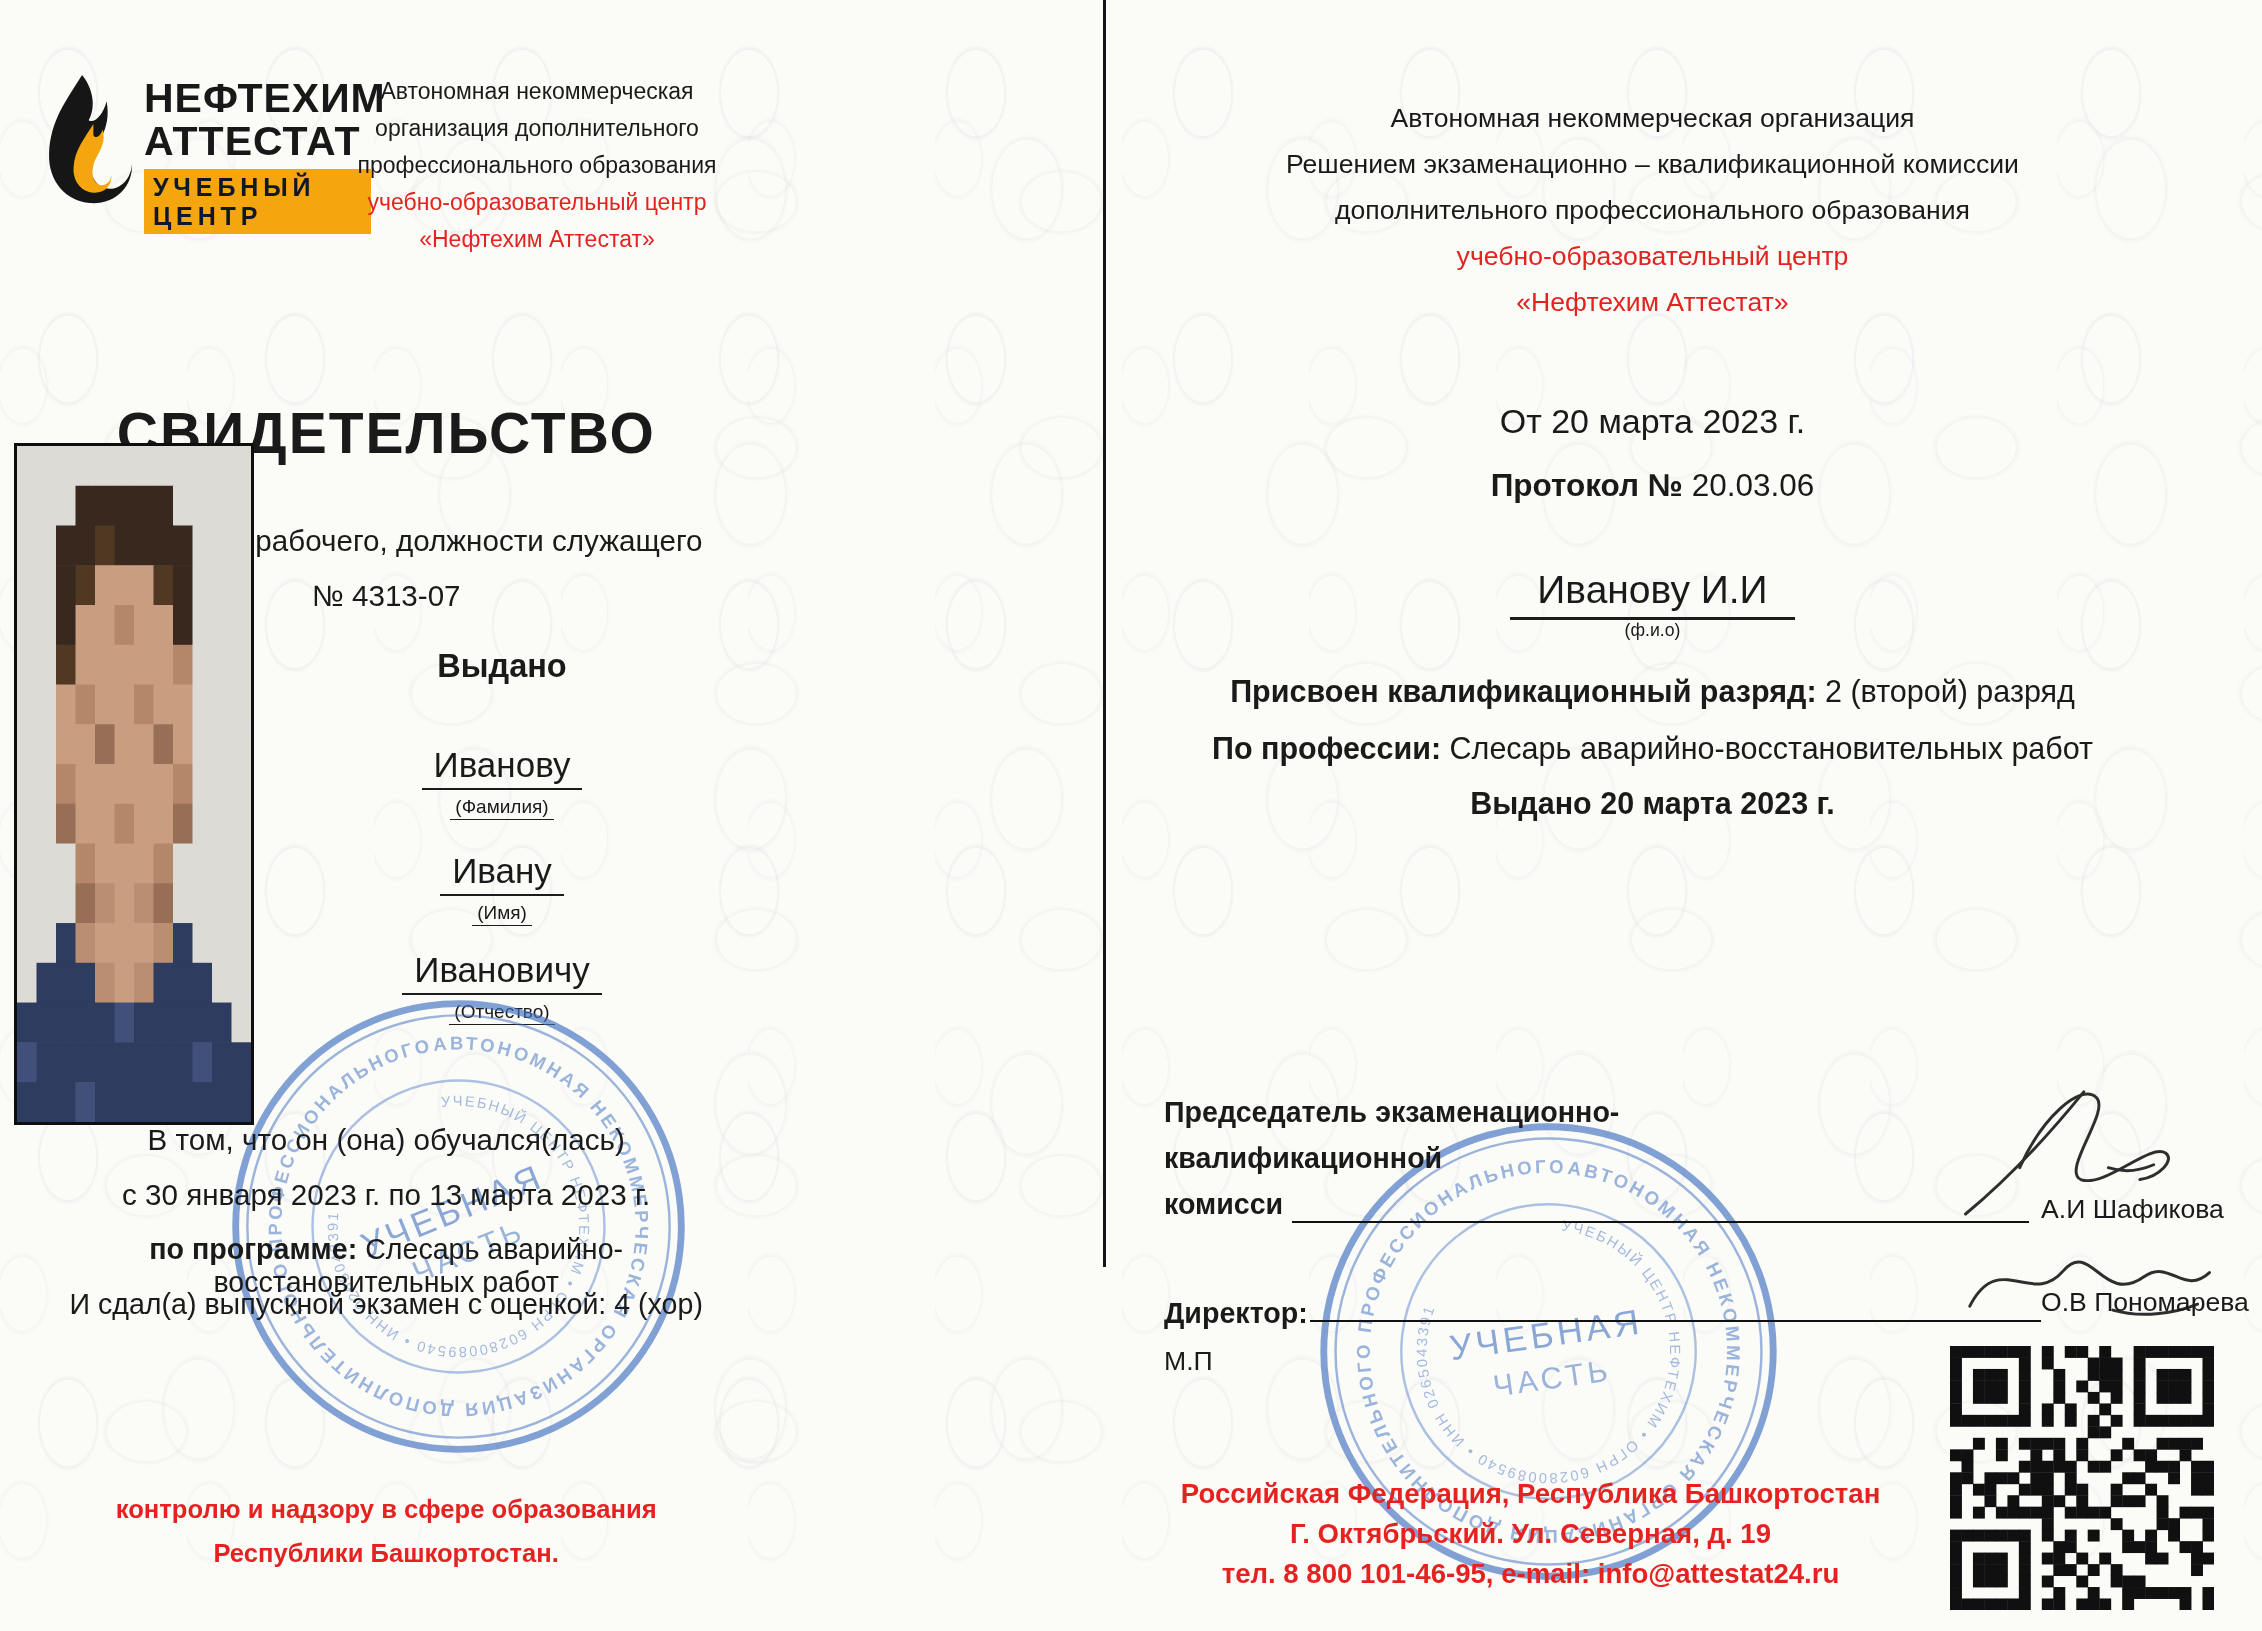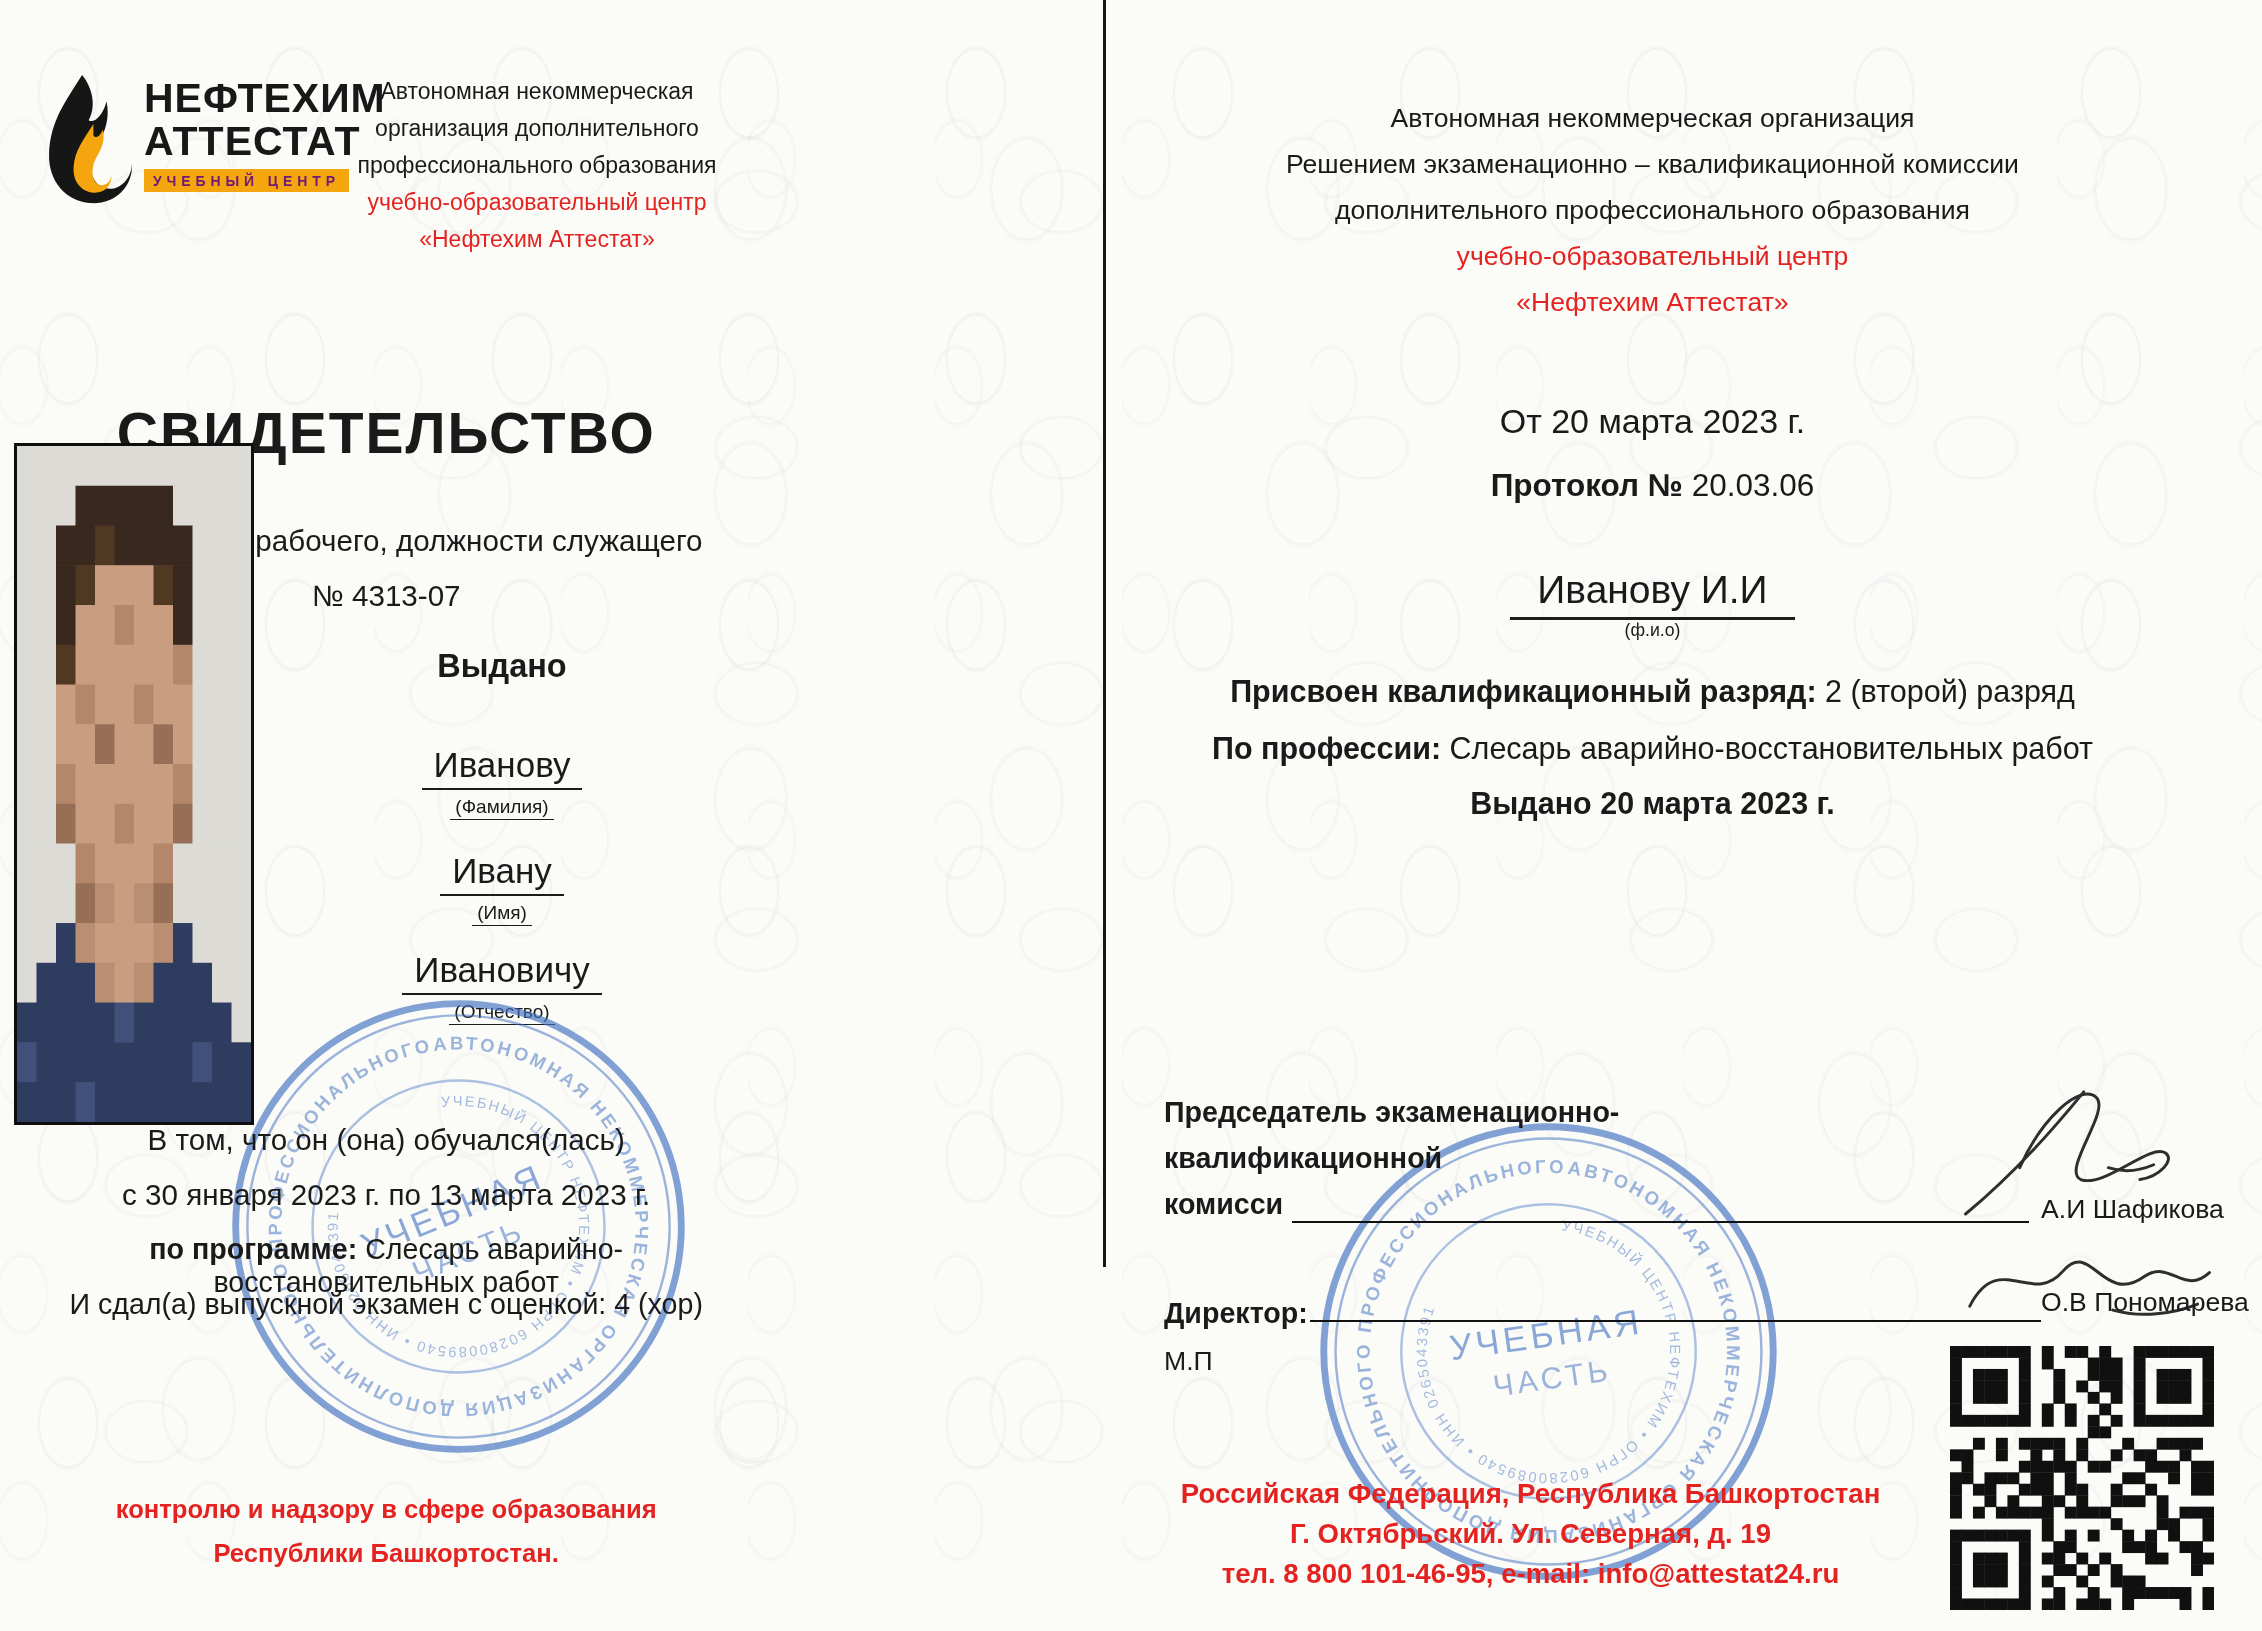--- a/index.html
+++ b/index.html
@@ -41,22 +41,22 @@
   .r-line{font-size:30.5px;}
   .sig-label{font-size:28.6px;font-weight:bold;line-height:46px;text-align:left;}
   .sig-underline{border-bottom:2.5px solid #111;}
   .sig-name{font-size:26.6px;text-align:left;}
   .fcol{left:1111px;width:839px;text-align:center;}
   .footer-red{top:1474px;font-size:27.6px;font-weight:bold;line-height:40px;}
   .divider{left:1103px;top:0;width:3px;height:1267px;background:#161616;}
   
   .logo-text{left:144px;top:77px;width:227px;}
   .logo-word{font-size:41px;font-weight:bold;line-height:43px;letter-spacing:1px;color:#181818;}
-  .logo-badge{display:inline-block;margin-top:5.9px;background:#f5a60f;color:#701a75;font-weight:bold;
-              font-size:14px;letter-spacing:4.9px;padding:3.9px 8.9px 3px;}
+  .logo-badge{display:inline-block;margin-top:5.9px;background:#f5a60f;color:#0f172a;font-weight:bold;
+              font-size:25px;letter-spacing:4.9px;padding:3.9px 8.9px 3px;}
   .stamp{opacity:.92;pointer-events:none;}
   .qr{left:1950px;top:1346px;width:264px;height:264px;}
 </style>
 </head>
 <body>
 
 <div id="sheet">
 
   <div class="abs divider"></div>
 

